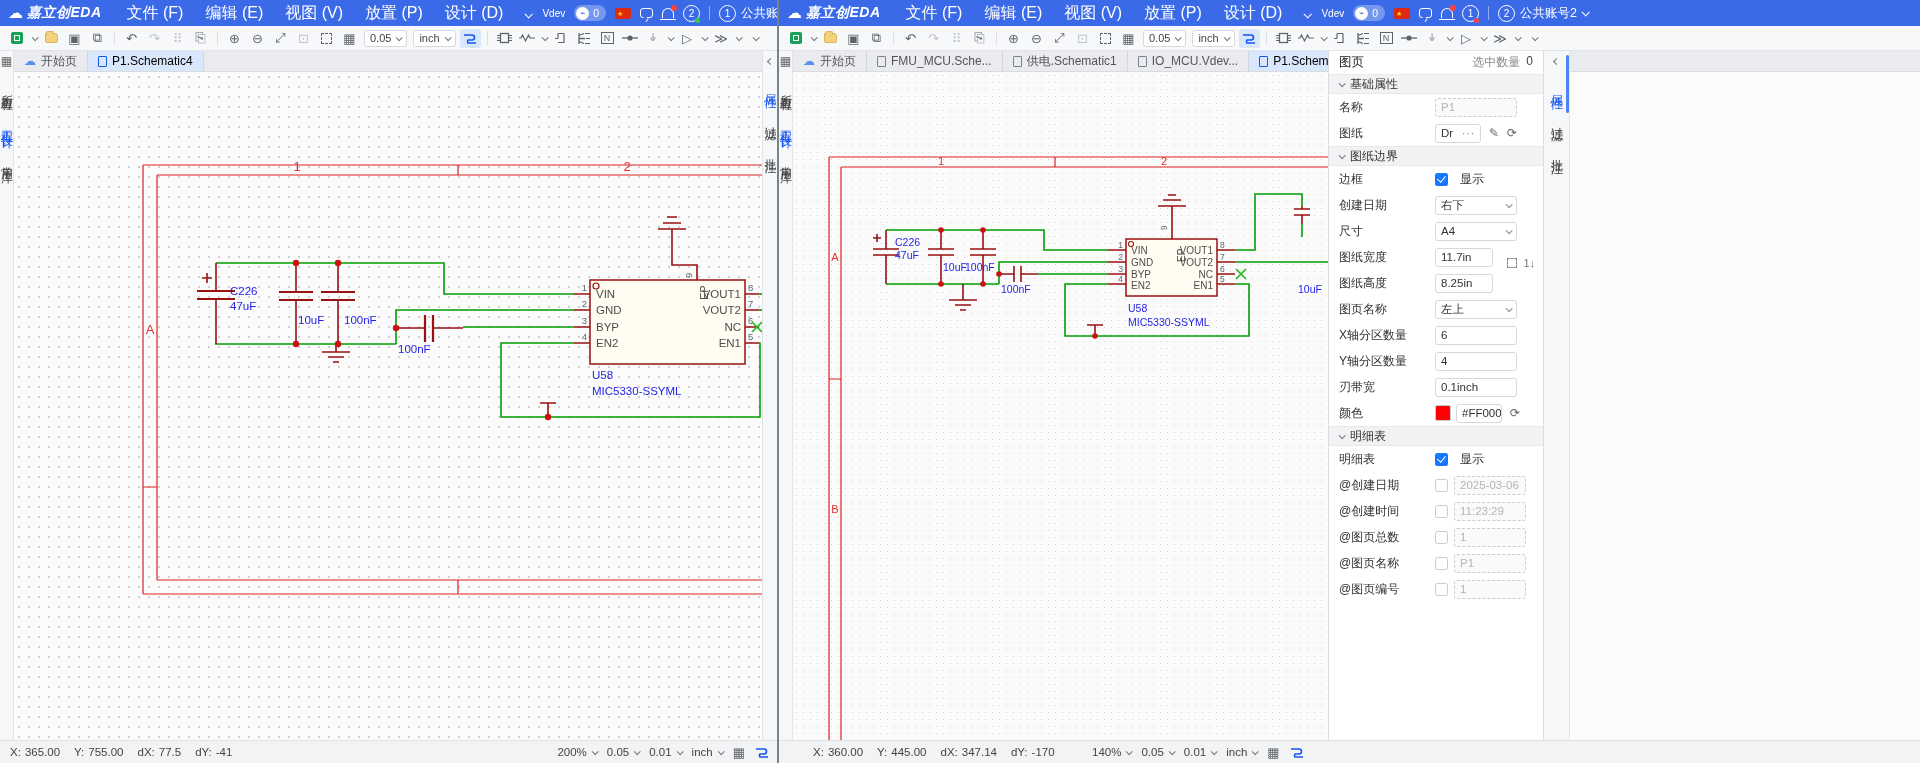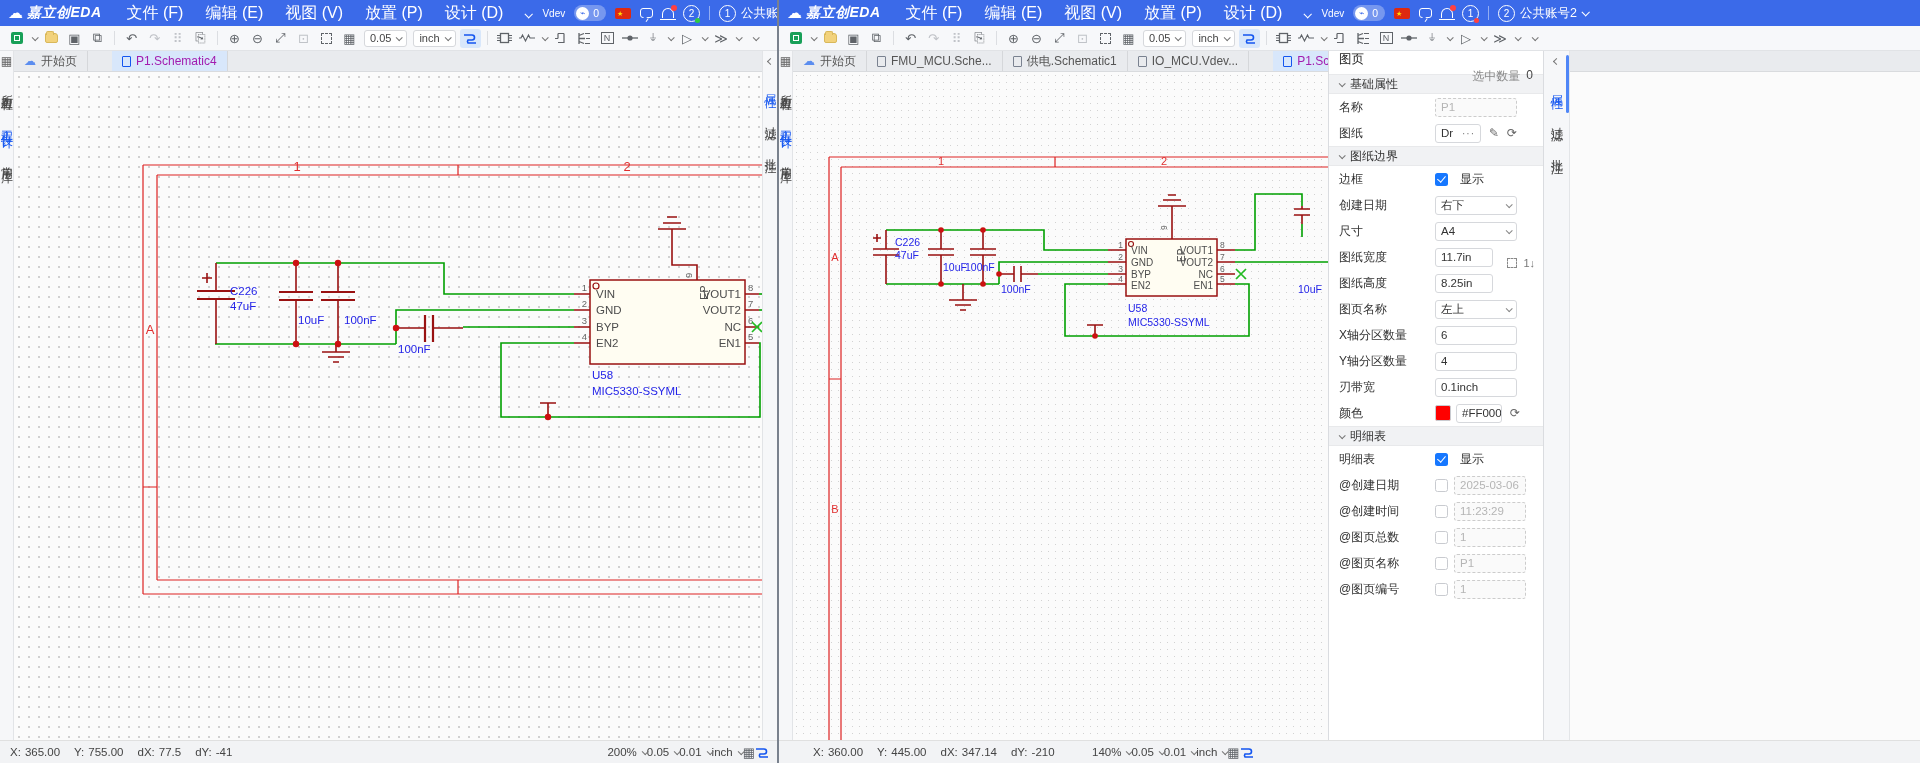--- a/index.html
+++ b/index.html
@@ -49,21 +49,21 @@
   .dd { height:17px; border:1px solid #d6d8dc; background:#fff; border-radius:3px; display:flex; align-items:center; gap:5px; padding:0 5px; font-size:11px; color:#444; margin:0 2px; }
   .selbox { width:11px; height:11px; border:1.2px dashed #5f6368; }
   .nbox { width:13px; height:12px; border:1.3px solid #5f6368; font-size:9px; display:flex; align-items:center; justify-content:center; color:#5f6368; }
   .icon-svg { display:block; }
 
   
   .mainrow { flex:1 1 auto; display:flex; min-height:0; }
   .centercol { display:flex; flex-direction:column; min-width:0; }
   .tabbar { height:21px; background:#e9ebee; border-bottom:1px solid #d9dbde; display:flex; align-items:stretch; flex:0 0 21px; }
   .tab { display:flex; align-items:center; gap:5px; padding:0 10px; font-size:12px; color:#555; border-right:1px solid #d5d7da; white-space:nowrap; }
-  .tab.active { background:#d8e7fb; color:#a21caf;margin-left:24px; }
+  .tab.active { background:#d8e7fb; color:#000000; }
   .cloudi { color:#5b8def; font-size:12px; }
   .pg { width:9px; height:11px; border:1.1px solid #7a8290; border-radius:1px; position:relative; }
   .tab.active .pg { border-color:#1456f0; }
 
   
   .vstrip { background:#f6f7f9; display:flex; flex-direction:column; align-items:center; font-size:12px; color:#444; }
   .vstrip.l { width:14px; border-right:1px solid #e2e4e7; flex:0 0 14px; }
   .vstrip.r { width:15px; border-left:1px solid #e2e4e7; flex:0 0 15px; }
   .vstrip.wide { width:26px; flex:0 0 26px; border-left:1px solid #dadce0; position:relative; font-size:12.5px; }
   .vtext { writing-mode:vertical-lr; letter-spacing:2px; margin:14px 0; color:#444; }
@@ -84,21 +84,21 @@
   .icbox { fill:#fffdf2; stroke:#991111; stroke-width:1.5; }
   .jdot { fill:#cc1111; }
   .ncx { stroke:#22bb22; stroke-width:1.7; }
   .ftext { fill:#e03030; }
   .btext { fill:#2424e8; }
   .ptext { fill:#4d4d4d; }
   .ntext { fill:#666; }
 
   
   .panel { width:215px; flex:0 0 215px; background:#fff; border-left:1px solid #dadce0; font-size:12px; color:#333; overflow:hidden; position:relative; }
-  .p-head { height:23px; display:flex; align-items:flex-start; padding:0 10px;flex-direction:column; }
+  .p-head { height:23px; display:flex; align-items:center; padding:0 10px; }
   .p-head .t { font-size:12.5px; color:#222; }
   .p-head .sel-info { margin-left:auto; color:#888; display:flex; gap:6px; }
   .p-head .sel-info b { color:#444; font-weight:normal; }
   .p-sec { height:20px; background:#f1f2f4; display:flex; align-items:center; gap:6px; padding:0 10px; color:#333; border-top:1px solid #e8e9eb; border-bottom:1px solid #e8e9eb; }
   .p-row { height:26px; display:flex; align-items:center; padding:0 10px; position:relative; }
   .p-row .lb { width:96px; flex:0 0 96px; color:#333; white-space:nowrap; }
   .inp { height:19px; border:1px solid #d6d8dc; border-radius:3px; background:#fff; padding:0 5px; font-size:11.5px; color:#333; display:flex; align-items:center; overflow:hidden; white-space:nowrap; }
   .inp.dis { border:1px dashed #ccc; background:#fafafa; color:#b5b5b5; }
   .sel { height:19px; width:82px; border:1px solid #d6d8dc; border-radius:3px; background:#fff; padding:0 5px; font-size:11.5px; color:#333; display:flex; align-items:center; }
   .sel .chev { margin-left:auto; border-color:#888; width:5px; height:5px; }
@@ -112,21 +112,21 @@
   .swatch { width:16px; height:16px; background:#f00; border:1px solid #c9cbd0; border-radius:2px; }
   .morebtn { margin-left:auto; color:#777; font-size:10px; letter-spacing:1px; }
   .dimicons { position:absolute; right:8px; top:-13px; display:flex; gap:6px; align-items:center; color:#777; font-size:11px; }
   .dashedbox { width:10px; height:10px; border:1.1px dashed #888; display:inline-block; }
 
   
   .statusbar { height:23px; background:#f2f3f5; border-top:1px solid #e0e0e0; display:flex; align-items:center; font-size:11.5px; color:#444; position:relative; flex:0 0 23px; }
   .st-l { display:flex; gap:14px; padding-left:10px; }
   .st-l.indent { padding-left:34px; }
   .st-pair { display:flex; gap:4px; white-space:nowrap; }
-  .st-right { position:absolute; display:flex; align-items:center; }
+  .st-right { position:absolute; display:flex; align-items:center; gap:10px; }
   .st-right.anchor-r { right:8px; }
   .st-right.anchor-m { left:313px; }
   .st-dd { display:flex; align-items:center; gap:5px; }
   .gridg { color:#5f6368; font-size:13px; }
 
   
   .sliver { flex:1 1 auto; background:#fbfbfb; border-left:1px solid #e3e5e8; display:flex; flex-direction:column; }
   .sliver .band { height:21px; background:#e9ebee; border-bottom:1px solid #d9dbde; }
 </style>
 </head>
@@ -849,21 +849,21 @@
         <span class="st-pair">
             <span>Y:</span>
             <span>445.00</span>
           </span>
         <span class="st-pair">
             <span>dX:</span>
             <span>347.14</span>
           </span>
         <span class="st-pair">
             <span>dY:</span>
-            <span>-210</span>
+            <span>-170</span>
           </span>
       </div>
       <div class="st-right anchor-m">
         <span class="st-dd">
             <span>140%</span>
             <span class="chev dk"></span>
           </span>
         <span class="st-dd">
             <span>0.05</span>
             <span class="chev dk"></span>

